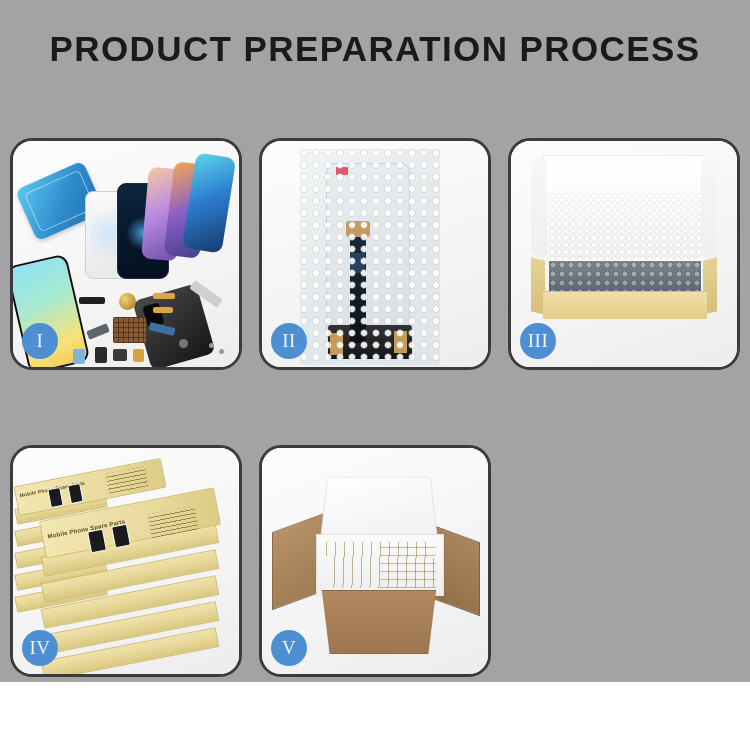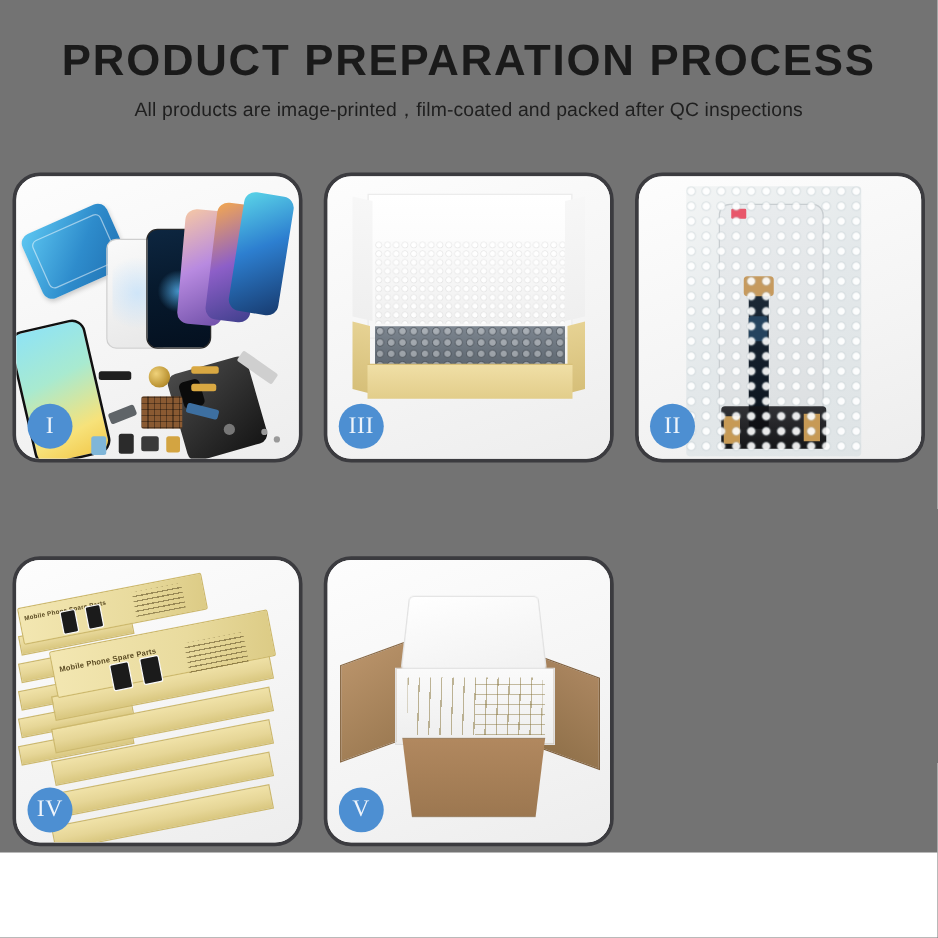--- a/index.html
+++ b/index.html
@@ -9,21 +9,21 @@
     height: 750px;
     background: #ffffff;
     font-family: "Liberation Sans", sans-serif;
     overflow: hidden;
   }
 
   .page {
     width: 750px;
     height: 682px;
     position: relative;
-    background: #737373;
+    background: #a3a3a3;
   }
 
   
   .header { padding-top: 30px; text-align: center; }
 
   .title {
     font-size: 35px;
     font-weight: 700;
     letter-spacing: 1.4px;
     color: #1a1a1a;
@@ -342,21 +342,20 @@
   .c6-seam2 { position:absolute; left:36px; top:122px; width:14px; height:14px;
               background: rgba(140,110,80,.40); }
 </style>
 </head>
 <body>
 
 <div class="page">
 
   <div class="header">
     <div class="title">PRODUCT PREPARATION PROCESS</div>
-    <div class="subtitle">All products are image-printed，film-coated and packed after QC inspections</div>
   </div>
 
   <div class="grid">
 
     <div class="panel">
       <div class="photo">
         <div class="ph ph-film"></div>
         <div class="ph ph-glass"></div>
         <div class="ph ph-dark"></div>
         <div class="ph ph-a"></div>
@@ -378,46 +377,46 @@
         <div class="parts p-s5"></div>
         <div class="parts p-tool"></div>
         <div class="parts p-screw1"></div>
         <div class="parts p-screw2"></div>
       </div>
       <div class="badge">I</div>
     </div>
 
     <div class="panel">
       <div class="photo">
-        <div class="b3-lid"></div>
-        <div class="b3-lid-l"></div>
-        <div class="b3-lid-r"></div>
-        <div class="b3-foam"></div>
-        <div class="b3-item"></div>
-        <div class="b3-side-l"></div>
-        <div class="b3-side-r"></div>
-        <div class="b3-front"></div>
-      </div>
-      <div class="badge">III</div>
-    </div>
-
-    <div class="panel">
-      <div class="photo">
         <div class="bubble-bag">
           <div class="bb-screen"></div>
           <div class="bb-red"></div>
           <div class="bb-flex"></div>
           <div class="bb-conn"></div>
           <div class="bb-ic"></div>
           <div class="bb-bottom"></div>
           <div class="bb-gold1"></div>
           <div class="bb-gold2"></div>
         </div>
       </div>
       <div class="badge">II</div>
+    </div>
+
+    <div class="panel">
+      <div class="photo">
+        <div class="b3-lid"></div>
+        <div class="b3-lid-l"></div>
+        <div class="b3-lid-r"></div>
+        <div class="b3-foam"></div>
+        <div class="b3-item"></div>
+        <div class="b3-side-l"></div>
+        <div class="b3-side-r"></div>
+        <div class="b3-front"></div>
+      </div>
+      <div class="badge">III</div>
     </div>
 
     <div class="panel">
       <div class="photo">
 
         <div class="stack">
           <div class="sbox" style="left:2px; top:52px; width:92px; height:16px; transform:rotate(-11deg);"></div>
           <div class="sbox" style="left:2px; top:74px; width:92px; height:16px; transform:rotate(-11deg);"></div>
           <div class="sbox" style="left:2px; top:96px; width:92px; height:16px; transform:rotate(-11deg);"></div>
           <div class="sbox" style="left:2px; top:118px; width:92px; height:16px; transform:rotate(-11deg);"></div>

